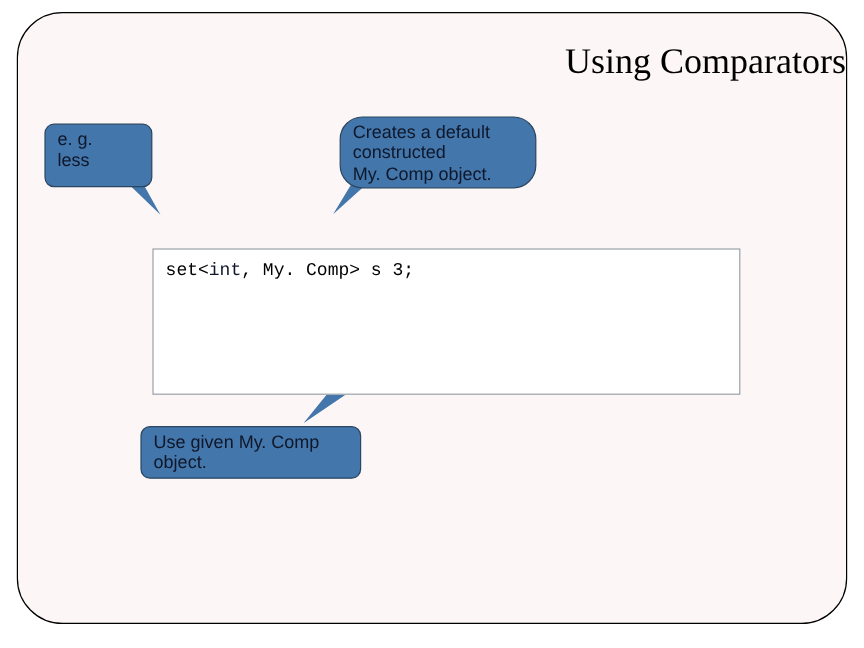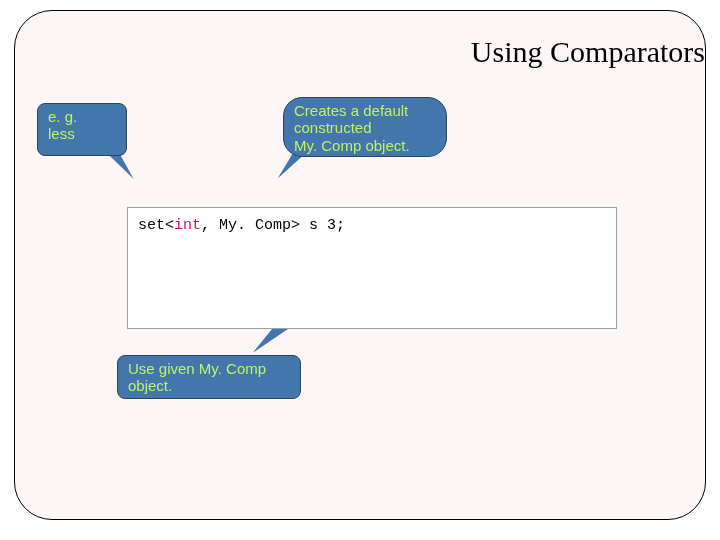--- a/index.html
+++ b/index.html
@@ -28,21 +28,21 @@
     width: 100%;
     text-align: right;
     font-family: "Times New Roman", Times, serif;
     font-size: 30px;
     color: #000;
     font-weight: 400;
   }
   .callout {
     position: absolute;
     background: #4376ab;
-    color: #bef264;
+    color: #0f172a;
     border: 1px solid #2b4660;
     border-radius: 8px;
     padding: 4px 10px 18px 10px;
     font-size: 15px;
     line-height: 1.15;
     overflow: hidden;
   }
   .callout-eg {
     left: 22px;
     top: 92px;
@@ -69,21 +69,21 @@
     width: 490px;
     height: 122px;
     background: #fff;
     border: 1px solid #9aa0a6;
     padding: 8px 10px;
     font-family: "Courier New", Courier, monospace;
     font-size: 15px;
     line-height: 1.35;
     color: #000;
   }
-  .kw { color: #be185d; }
+  .kw { color: #0f172a; }
   .tail {
     position: absolute;
     width: 0; height: 0;
     border-style: solid;
   }
   
   .tail-eg-fill {
     left: 84px; top: 140px;
     border-width: 14px 0 0 46px;
     border-color: transparent transparent transparent #4376ab;

